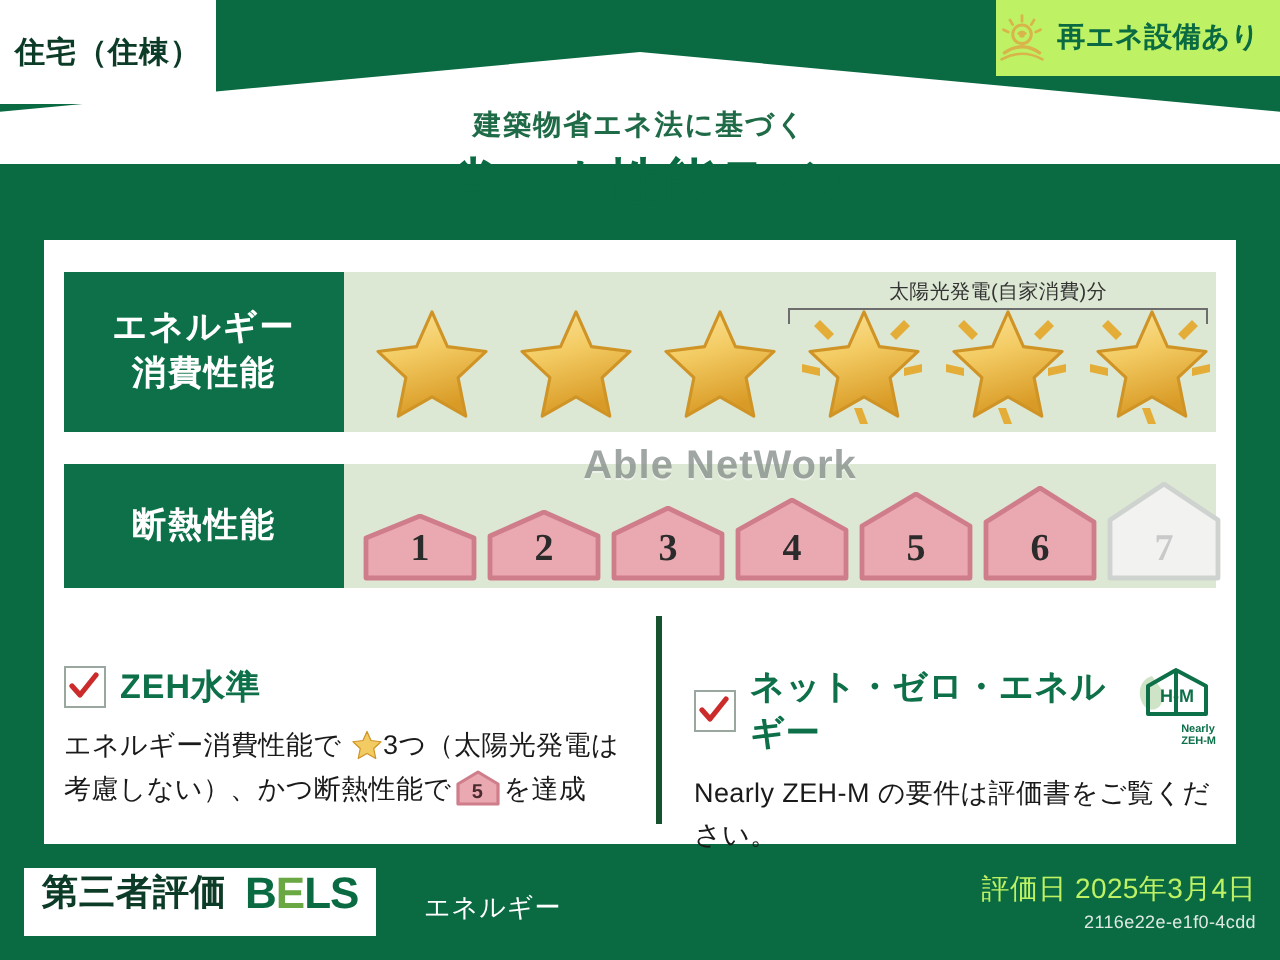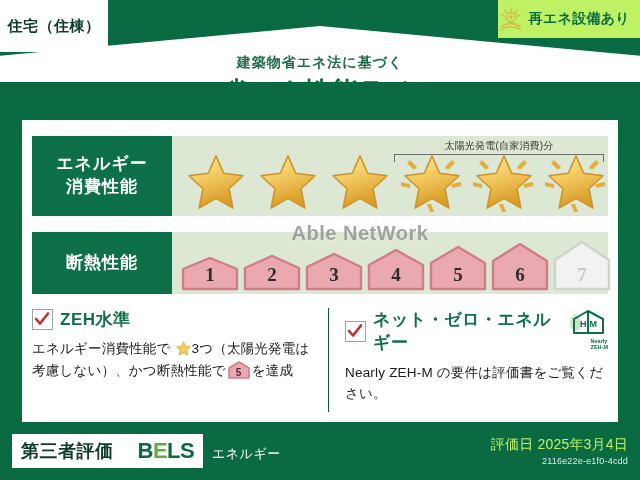--- a/index.html
+++ b/index.html
@@ -64,39 +64,39 @@
 
   
   .watermark{position:absolute;left:0;top:222px;width:640px;text-align:center;
         font-size:20px;font-weight:bold;color:#8c9390;opacity:.82;letter-spacing:.5px;
         text-shadow:0 1px 0 rgba(255,255,255,.55);pointer-events:none;z-index:5;margin-left:40px;}
 
   
   .notes{position:absolute;left:10px;top:188px;width:576px;height:104px;display:flex;}
   .note{position:relative;box-sizing:border-box;}
   .note-left{width:296px;padding-right:10px;}
-  .note-right{width:280px;padding-left:16px;border-left:1px solid #14532d;}
-  .note-head{display:flex;align-items:center;gap:7px;}
+  .note-right{width:280px;padding-left:16px;border-left:3px solid #14532d;}
+  .note-head{display:flex;align-items:center;gap:7px;margin-top:24px;}
   .chk{width:19px;height:19px;border:1.6px solid #9aa79e;background:#fff;position:relative;flex:none;}
   .chk svg{position:absolute;left:1px;top:1px;width:16px;height:16px;}
   .note-title{font-size:17px;font-weight:bold;color:#0d7049;letter-spacing:.5px;}
   .note-body{margin-top:7px;font-size:13.5px;color:#1a1a1a;line-height:1.62;letter-spacing:.2px;}
   .inline-star{display:inline-block;width:15px;height:15px;vertical-align:-3px;margin:0 1px;}
   .inline-house{display:inline-block;position:relative;width:22px;height:18px;vertical-align:-4px;margin:0 2px;}
   .inline-house svg{position:absolute;left:0;top:0;width:22px;height:18px;}
   .inline-house i{position:absolute;left:0;top:4px;width:22px;text-align:center;font-style:normal;
         font-size:10px;font-weight:bold;color:#4a2b30;z-index:2;}
   .zeh-logo{display:inline-flex;align-items:flex-end;gap:2px;margin-left:4px;vertical-align:-6px;flex-direction:column;}
   .zeh-logo svg{width:42px;height:28px;}
   .zeh-logo .zl-t{font-size:5.5px;font-weight:bold;color:#0d7049;line-height:1.15;padding-bottom:4px;}
 
   
   .footer{position:absolute;left:0;top:428px;width:640px;height:52px;background:#0a6b42;}
   .bels-box{position:absolute;left:12px;top:6px;height:34px;background:#ffffff;
-        display:flex;align-items:center;padding:0 9px;gap:24px;}
+        display:flex;padding:0 9px;gap:9px;}
   .bels-jp{font-size:18px;font-weight:bold;color:#0c3b27;letter-spacing:.5px;}
   .bels-en{font-size:22px;font-weight:bold;letter-spacing:-.5px;}
   .bels-en .b1{color:#0a6b42;}.bels-en .b2{color:#6aa844;}.bels-en .b3{color:#0a6b42;}.bels-en .b4{color:#0a6b42;}
   .owner{position:absolute;left:212px;top:17px;font-size:13px;color:#ffffff;letter-spacing:.5px;}
   .f-right{position:absolute;right:12px;top:8px;text-align:right;}
   .eval-date{font-size:14px;font-weight:normal;color:#bef264;letter-spacing:.2px;}
   .eval-id{font-size:9px;color:#dfe9e3;margin-top:2px;letter-spacing:.2px;}
 </style>
 </head>
 <body>

